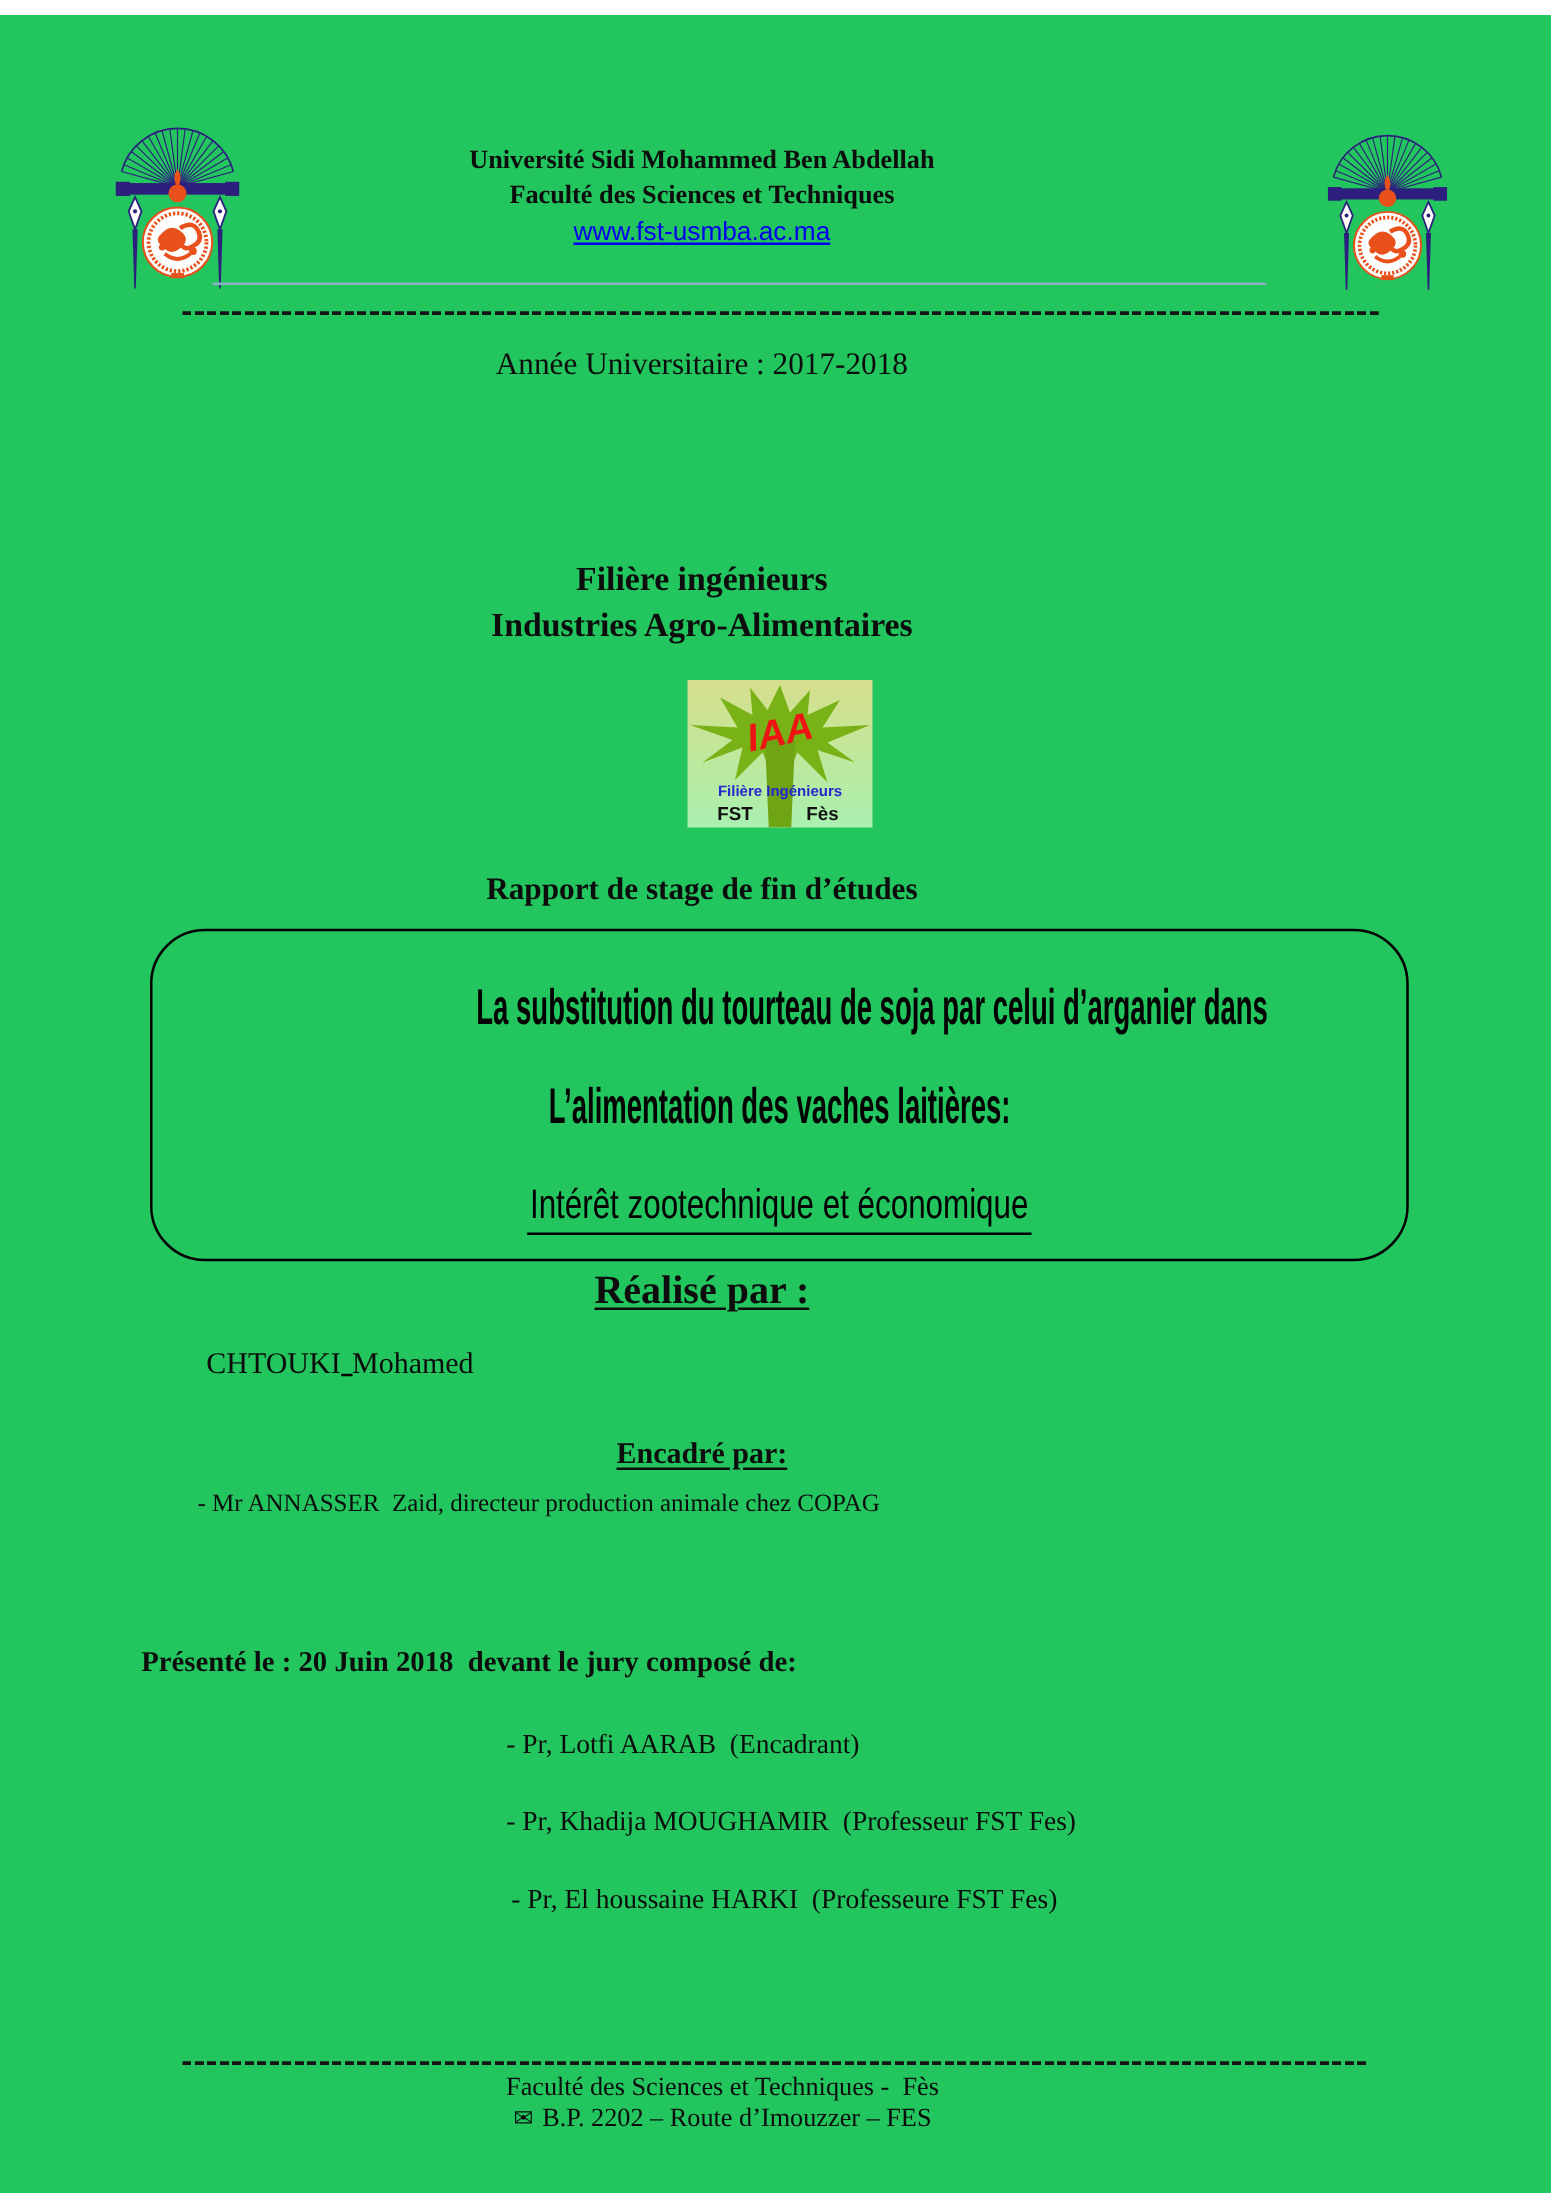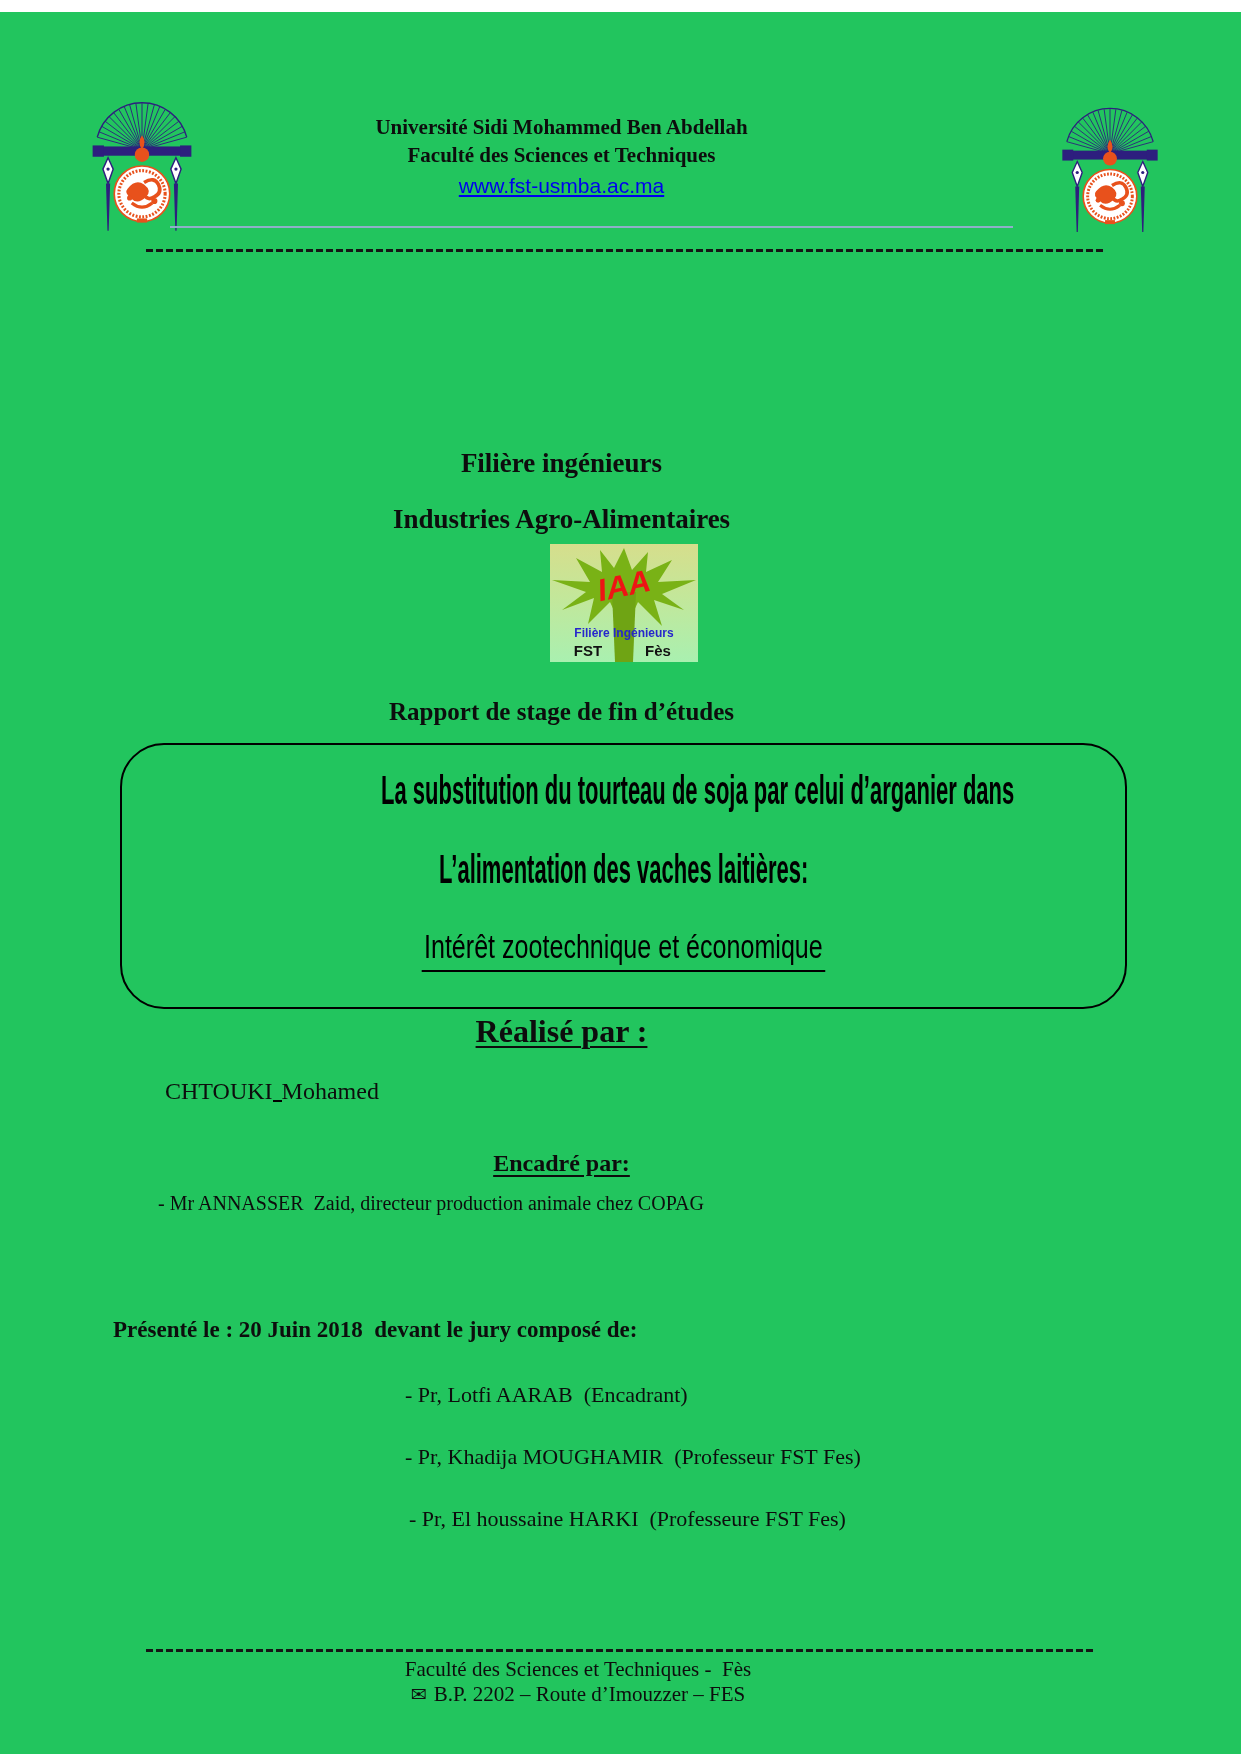--- a/index.html
+++ b/index.html
@@ -26,35 +26,35 @@
   .rule-dashed {
     height:3px;
     background:repeating-linear-gradient(to right,#151515 0 7px,transparent 7px 10px);
   }
   .rule-dashed-top    { top:237px;  left:146px; width:957px; }
   .rule-dashed-bottom { top:1637px; left:146px; width:950px; }
   .annee { top:266px; font-size:25px; }
 
   
   .filiere1 { top:436px; font-weight:bold; font-size:27px; }
-  .filiere2 { top:492px; font-weight:bold; font-size:27px; }
+  .filiere2 { top:473px; font-weight:bold; font-size:27px; }
 
   
   .iaa {
     top:532px; left:550px; width:148px; height:118px;
     background:linear-gradient(180deg,#D6DE8C 0%,#C3E79A 45%,#A9F0B0 100%);
   }
   .iaa svg { display:block; }
 
   
   .rapport { top:686px; font-weight:bold; font-size:25px; }
   .titlebox {
     top:731px; left:120px; width:1007px; height:266px; box-sizing:border-box;
     border:2.5px solid #000; border-radius:44px; text-align:center;
-    padding-top:22px;
+    padding-top:38px;
   }
   .cond {
     display:inline-block; font-family:"Liberation Sans","DejaVu Sans",sans-serif;
     white-space:pre; color:#000;
   }
   .cond-b { font-weight:700; font-size:40px; transform:scaleX(0.55); }
   .cond-l { font-weight:400; font-size:33px; transform:scaleX(0.76);
             border-bottom:2.5px solid #000; padding:0 3px 3px; }
   .t1 { line-height:46px; }
   .t2 { line-height:46px; margin-top:24px; }
@@ -126,20 +126,21 @@
     </svg>
 
   <div class="ccol header-block">
     <div class="h-univ">Université Sidi Mohammed Ben Abdellah</div>
     <div class="h-fac">Faculté des Sciences et Techniques</div>
     <a class="h-link">www.fst-usmba.ac.ma</a>
   </div>
   <div class="abs rule-blue"></div>
   <div class="abs rule-dashed rule-dashed-top"></div>
 
+  <div class="ccol annee">Année Universitaire : 2017-2018</div>
 
   <div class="ccol filiere1">Filière ingénieurs</div>
   <div class="ccol filiere2">Industries Agro-Alimentaires</div>
 
   <div class="abs iaa">
     <svg viewBox="0 0 148 118" width="148" height="118">
       <polygon points="74,4 82,26 98,8 96,28 122,16 108,38 146,36 112,50 134,66 104,56 112,82 88,58 74,88 60,58 38,80 44,54 12,66 36,48 2,36 40,38 26,14 52,28 50,6 64,24" fill="#79B216"></polygon>
       <polygon points="62,48 86,48 83,118 65,118" fill="#6FA414"></polygon>
       <text x="74" y="52" transform="rotate(-12 74 42)" text-anchor="middle" font-family="Liberation Sans, DejaVu Sans, sans-serif" font-size="31" font-weight="bold" font-style="italic" fill="#EE1414">IAA</text>
       <text x="74" y="93" text-anchor="middle" font-family="Liberation Sans, DejaVu Sans, sans-serif" font-size="12" font-weight="bold" fill="#2626CC">Filière Ingénieurs</text>

